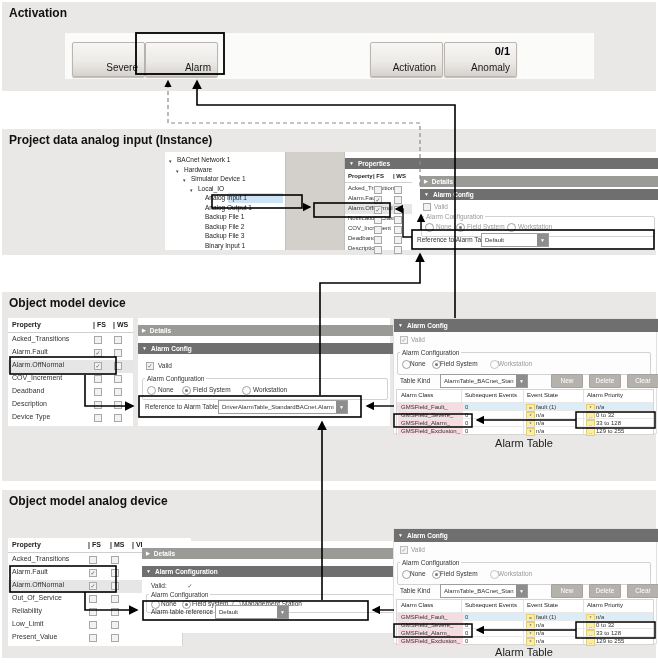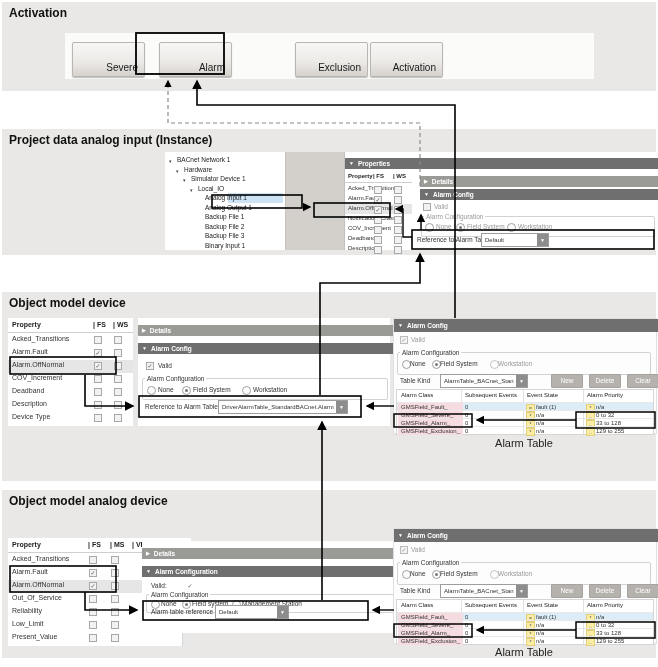--- a/index.html
+++ b/index.html
@@ -61,28 +61,29 @@
 <body>
 
 <div class="page">
 
   <div class="section" style="top:2px;height:89px;">
     <div class="sec-title">Activation</div>
     <div class="opstrip" id="opstrip">
         <div class="opbtn" style="left: 7px;">
           <div class="blab">Severe</div>
         </div>
-        <div class="opbtn" style="left: 94px;">
+        <div class="opbtn" style="left: 80px;">
           <div class="blab">Alarm</div>
-        </div>
-        <div class="opbtn" style="left: 230px;">
-          <div class="blab">Exclusion</div>
         </div>
         <div class="opbtn" style="left: 305px;">
           <div class="blab">Activation</div>
+        </div>
+        <div class="opbtn" style="left: 379px;">
+          <div class="badge">0/1</div>
+          <div class="blab">Anomaly</div>
         </div>
       </div>
   </div>
 
   <div class="section" style="top:129px;height:126px;">
     <div class="sec-title">Project data analog input (Instance)</div>
   </div>
   <div class="panel" style="left:165px;top:152px;width:120px;height:98px;" id="treepanel">
       <div class="tree-row" style="left: 0px; right: 0px; top: 3px;">
         <div class="exp" style="left: 4px; top: 2px;">▾</div>

